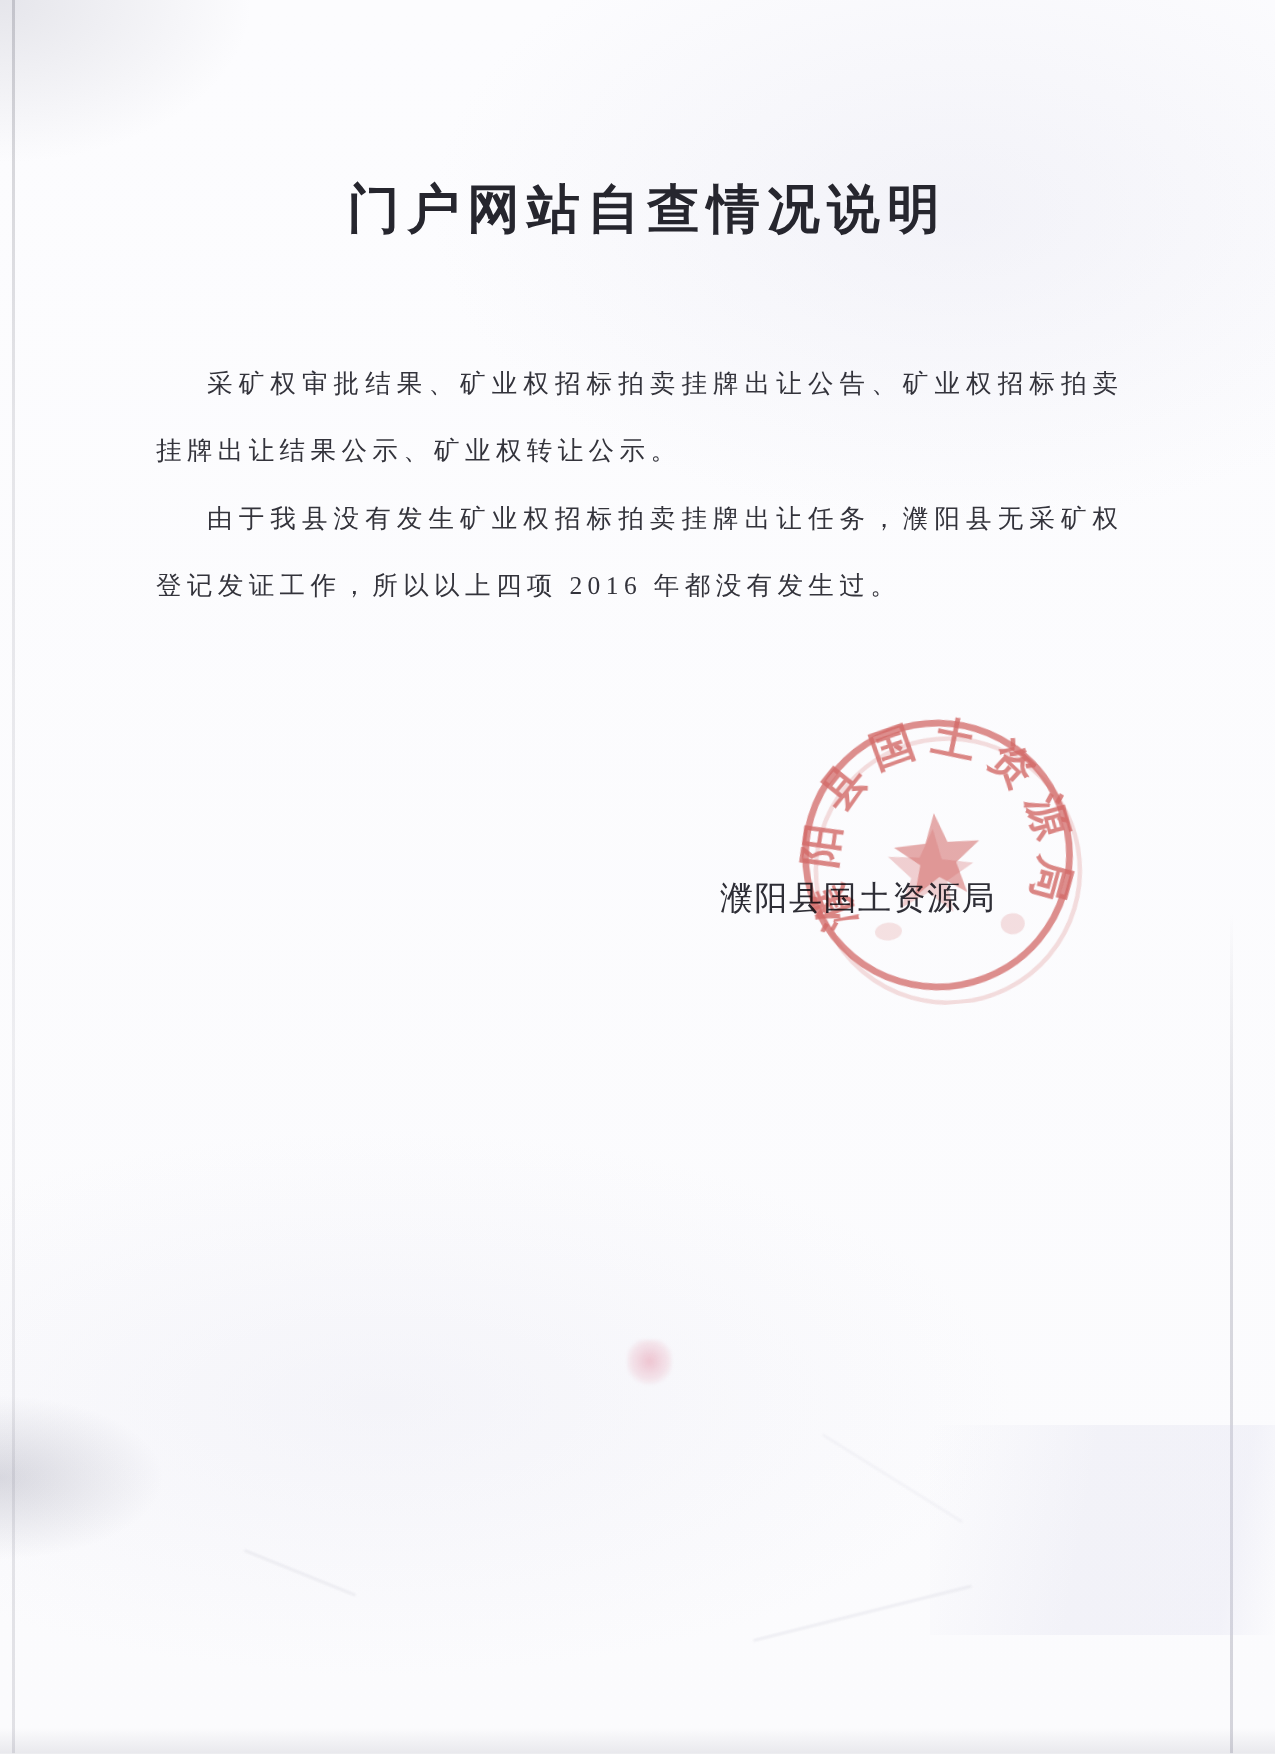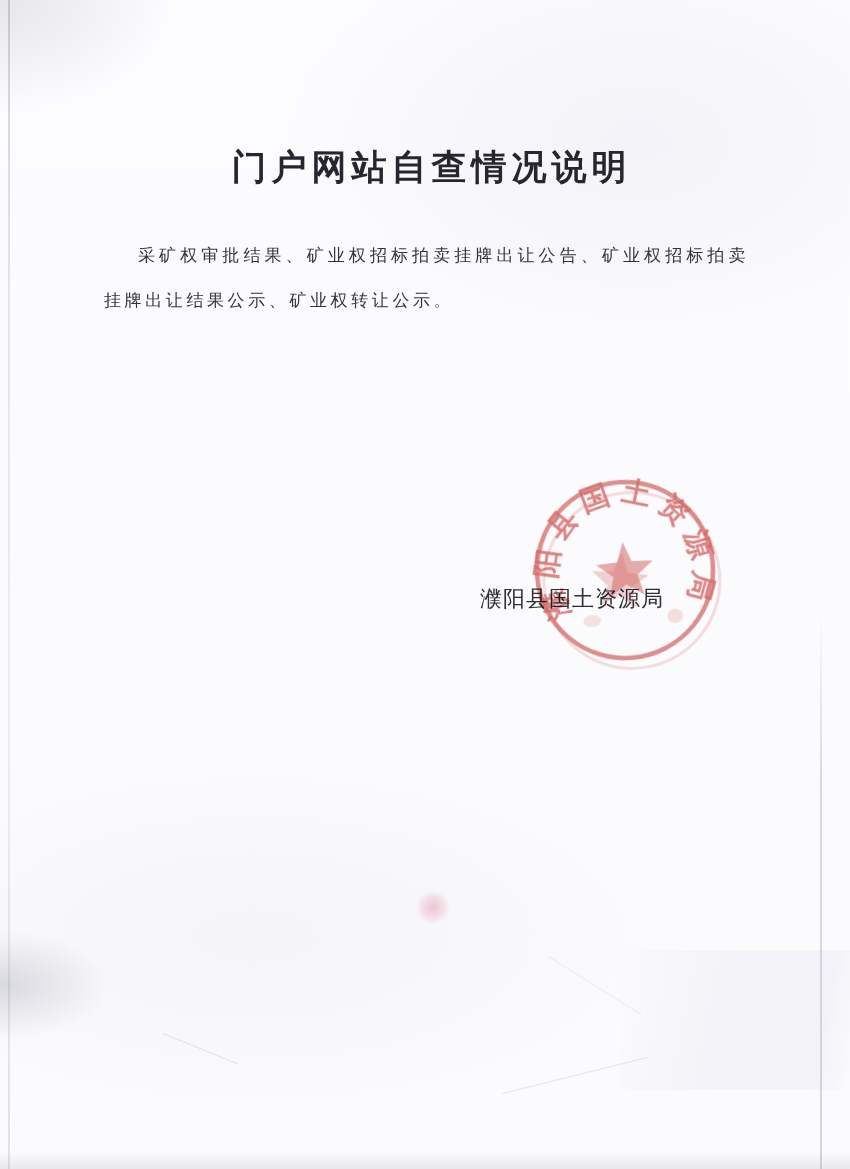--- a/index.html
+++ b/index.html
@@ -26,21 +26,21 @@
   .shade-br{position:absolute;left:620px;top:950px;width:230px;height:140px;
     background:linear-gradient(100deg,transparent,rgba(195,195,222,.16) 45%,rgba(205,205,230,.20) 85%,transparent);}
   .shadow-bottom{position:absolute;left:0;top:1152px;width:100%;height:17px;
     background:linear-gradient(rgba(0,0,0,0),rgba(160,160,172,.20));}
   .crease{position:absolute;background:rgba(160,160,178,.28);height:1px;border-radius:1px;filter:blur(.6px);}
   .crease-1{left:160px;top:1048px;width:80px;transform:rotate(22deg);}
   .crease-2{left:500px;top:1075px;width:150px;transform:rotate(-14deg);}
   .crease-3{left:540px;top:985px;width:110px;transform:rotate(32deg);opacity:.6;}
   
   .title{
-    position:absolute;left:0;top:144px;width:100%;margin:0;
+    position:absolute;left:0;top:116px;width:100%;margin:0;
     padding-left:13px;box-sizing:border-box;
     text-align:center;font-size:35px;font-weight:700;
     letter-spacing:5px;color:#26262e;
   }
   .body-text{
     position:absolute;left:104px;top:233px;width:645px;
     font-size:17px;line-height:45px;letter-spacing:3.6px;
     color:#33333b;text-align:justify;
   }
   .body-text p{margin:0;text-indent:2em;}
@@ -72,20 +72,21 @@
   <div class="shade-br"></div>
   <div class="shadow-bottom"></div>
   <div class="crease crease-1"></div>
   <div class="crease crease-2"></div>
   <div class="crease crease-3"></div>
 
   <h1 class="title">门户网站自查情况说明</h1>
 
   <div class="body-text">
     <p>采矿权审批结果、矿业权招标拍卖挂牌出让公告、矿业权招标拍卖挂牌出让结果公示、矿业权转让公示。</p>
+    <p>由于我县没有发生矿业权招标拍卖挂牌出让任务，濮阳县无采矿权登记发证工作，所以以上四项 2016 年都没有发生过。</p>
   </div>
 
   <div class="signature">濮阳县国土资源局</div>
 
   <svg class="seal" viewBox="0 0 200 200" xmlns="http://www.w3.org/2000/svg">
     <defs>
       <path id="seal-arc" d="M 44.3,139 A 68 68 0 1 1 155.7,139" fill="none"></path>
     </defs>
     <g color="#cc4845">
 

